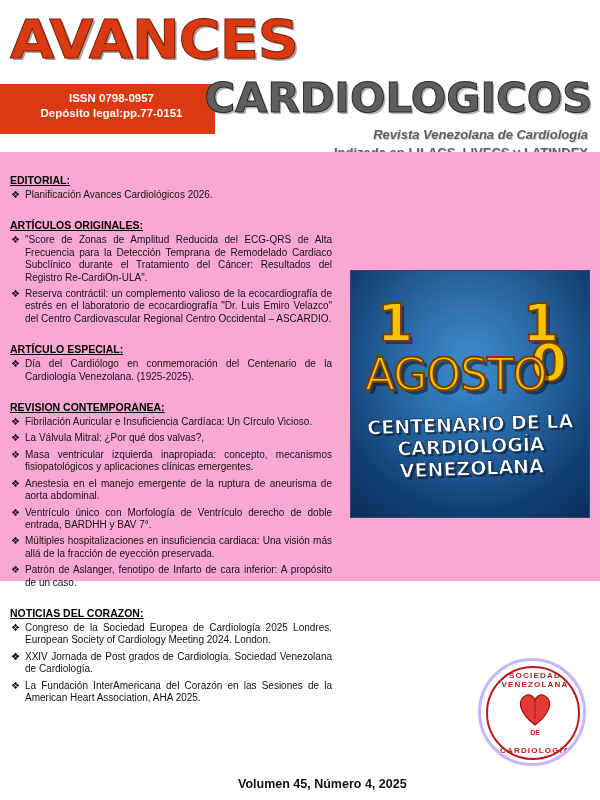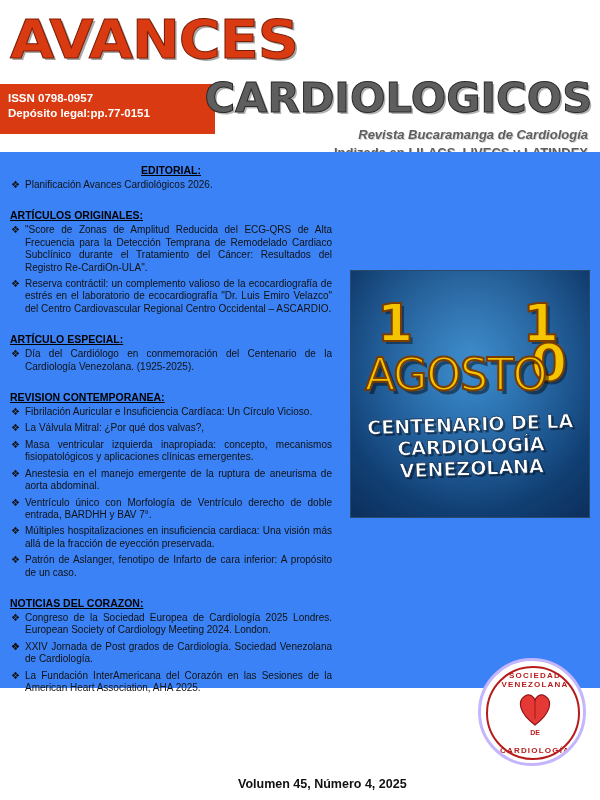--- a/index.html
+++ b/index.html
@@ -4,22 +4,22 @@
 <style>
   * { box-sizing: border-box; margin: 0; padding: 0; }
   html, body {
     width: 600px; height: 800px;
     background: #ffffff;
     font-family: "Liberation Sans", sans-serif;
     overflow: hidden;
   }
   .page {
     position: relative;
-    width: 600px; height: 688px;
-    background: #3b82f6;
+    width: 600px; height: 581px;
+    background: #f9a8d4;
   }
 
   
   .masthead {
     position: relative;
     height: 152px;
     background: #ffffff;
     overflow: hidden;
   }
   .avances {
@@ -33,20 +33,21 @@
     -webkit-text-stroke: 1px #7a1d06;
     text-shadow: 2px 2px 0 rgba(0,0,0,0.35);
     transform: scaleX(1.06);
     transform-origin: left top;
   }
   .issn-band {
     position: absolute;
     left: 0; top: 84px;
     width: 215px; height: 50px;
     background: #d93a12;
+    text-align: center;
   }
   .issn-band .l1, .issn-band .l2 {
     color: #ffffff;
     font-size: 11.5px;
     font-weight: bold;
     margin-left: 8px;
   }
   .issn-band .l1 { margin-top: 8px; }
   .issn-band .l2 { margin-top: 3px; }
 
@@ -87,21 +88,21 @@
     width: 322px;
   }
   .sec-title {
     font-size: 10.5px;
     font-weight: bold;
     color: #000;
     text-decoration: underline;
     margin-top: 18px;
     margin-bottom: 3px;
   }
-  .sec-title.first { margin-top: 4px; text-align: center; }
+  .sec-title.first { margin-top: 14px; }
   ul.items { list-style: none; }
   ul.items li {
     position: relative;
     font-size: 10px;
     line-height: 12.4px;
     color: #111;
     padding-left: 15px;
     margin-bottom: 4px;
     text-align: justify;
   }
@@ -233,21 +234,21 @@
 
   <div class="masthead">
     <div class="avances">AVANCES</div>
 
     <div class="issn-band">
       <div class="l1">ISSN 0798-0957</div>
       <div class="l2">Depósito legal:pp.77-0151</div>
     </div>
 
     <div class="cardio">CARDIOLOGICOS</div>
-    <div class="sub1">Revista Bucaramanga de Cardiología</div>
+    <div class="sub1">Revista Venezolana de Cardiología</div>
     <div class="sub2">Indizada en LILACS, LIVECS y LATINDEX</div>
   </div>
 
   <div class="content">
 
     <div class="col-left">
 
       <div class="sec-title first">EDITORIAL:</div>
       <ul class="items">
         <li><span class="bullet">❖</span><span>Planificación Avances Cardiológicos 2026.</span></li>

